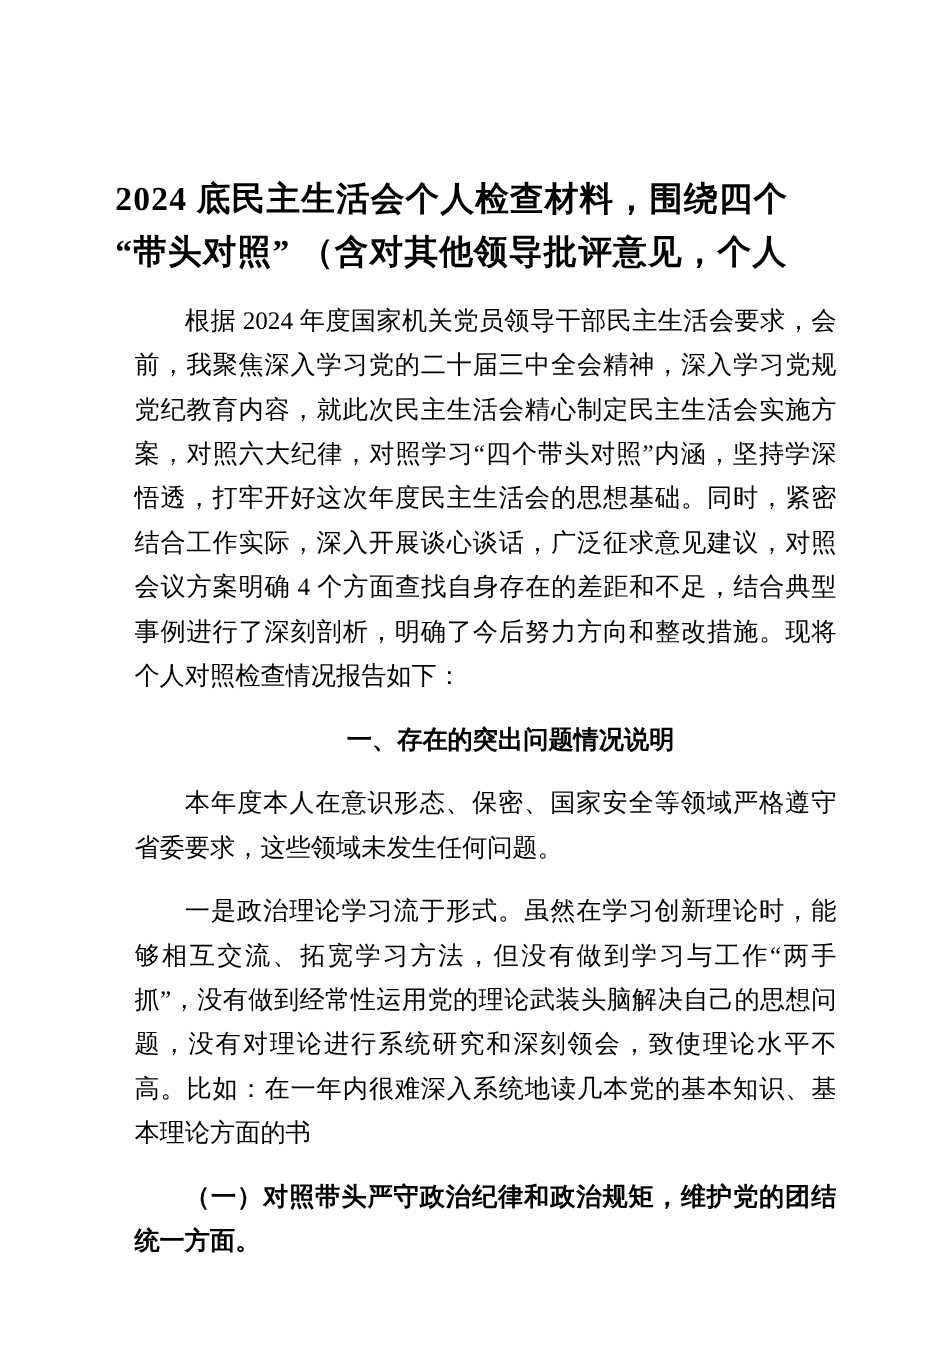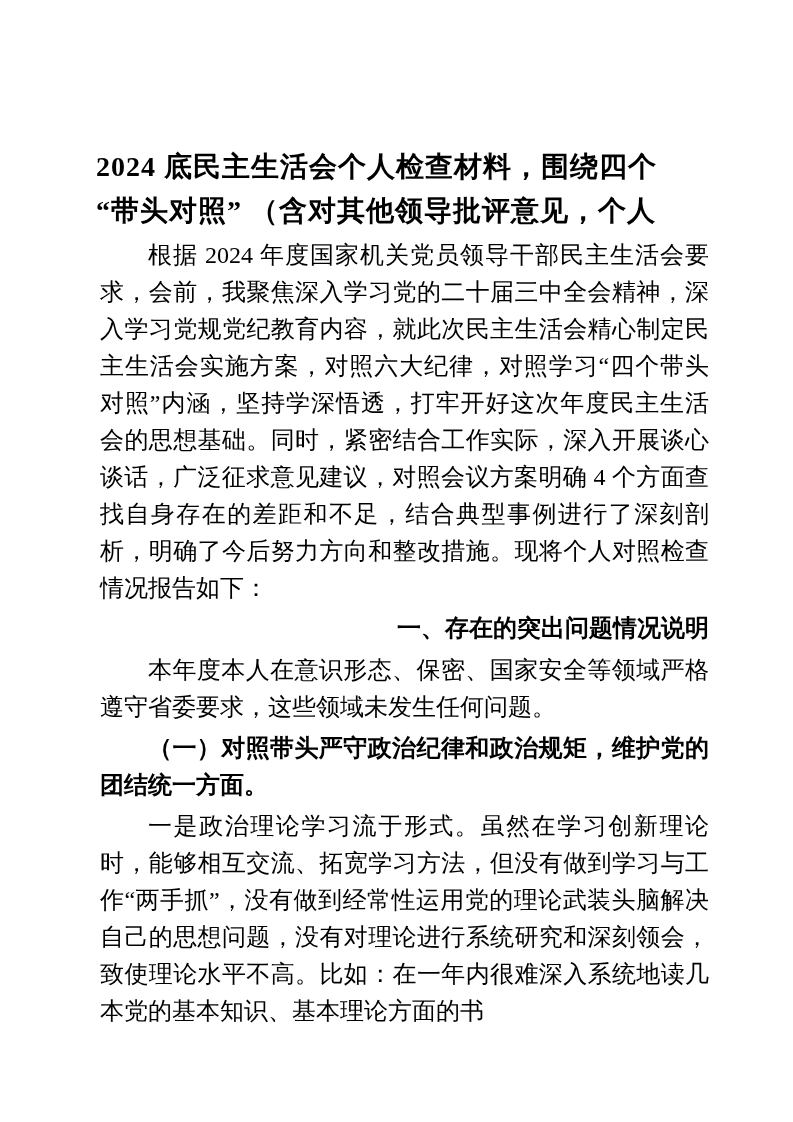--- a/index.html
+++ b/index.html
@@ -26,31 +26,31 @@
     font-size: 28px;
     line-height: 44px;
     text-align: left;
     letter-spacing: 1px;
   }
   .body-text {
     margin-top: 0;
   }
   .para {
     font-family: "Liberation Serif", "DejaVu Serif", serif;
-    font-size: 24px;
+    font-size: 21px;
     line-height: 37px;
     text-align: justify;
     text-indent: 2em;
-    margin: 4px;
+    margin: 16px;
     word-break: break-all;
   }
   .para.h1 {
-    font-family: Liberation Mono, monospace;
+    font-family: Liberation Serif, serif;
     font-weight: 700;
-    text-align: right;
+    text-align: center;
   }
   .para.h2 {
     font-weight: 700;
   }
 </style>
 </head>
 <body>
 
 <div class="page">
 
@@ -59,18 +59,18 @@
     <div>“带头对照” （含对其他领导批评意见，个人</div>
   </div>
 
   <div class="body-text">
     <p class="para">根据 2024 年度国家机关党员领导干部民主生活会要求，会前，我聚焦深入学习党的二十届三中全会精神，深入学习党规党纪教育内容，就此次民主生活会精心制定民主生活会实施方案，对照六大纪律，对照学习“四个带头对照”内涵，坚持学深悟透，打牢开好这次年度民主生活会的思想基础。同时，紧密结合工作实际，深入开展谈心谈话，广泛征求意见建议，对照会议方案明确 4 个方面查找自身存在的差距和不足，结合典型事例进行了深刻剖析，明确了今后努力方向和整改措施。现将个人对照检查情况报告如下：</p>
 
     <p class="para h1">一、存在的突出问题情况说明</p>
 
     <p class="para">本年度本人在意识形态、保密、国家安全等领域严格遵守省委要求，这些领域未发生任何问题。</p>
 
+    <p class="para">一是政治理论学习流于形式。虽然在学习创新理论时，能够相互交流、拓宽学习方法，但没有做到学习与工作“两手抓”，没有做到经常性运用党的理论武装头脑解决自己的思想问题，没有对理论进行系统研究和深刻领会，致使理论水平不高。比如：在一年内很难深入系统地读几本党的基本知识、基本理论方面的书</p>
+
     <p class="para h2">（一）对照带头严守政治纪律和政治规矩，维护党的团结统一方面。</p>
-
-    <p class="para">一是政治理论学习流于形式。虽然在学习创新理论时，能够相互交流、拓宽学习方法，但没有做到学习与工作“两手抓”，没有做到经常性运用党的理论武装头脑解决自己的思想问题，没有对理论进行系统研究和深刻领会，致使理论水平不高。比如：在一年内很难深入系统地读几本党的基本知识、基本理论方面的书</p>
   </div>
 
 </div>
 
 </body></html>

